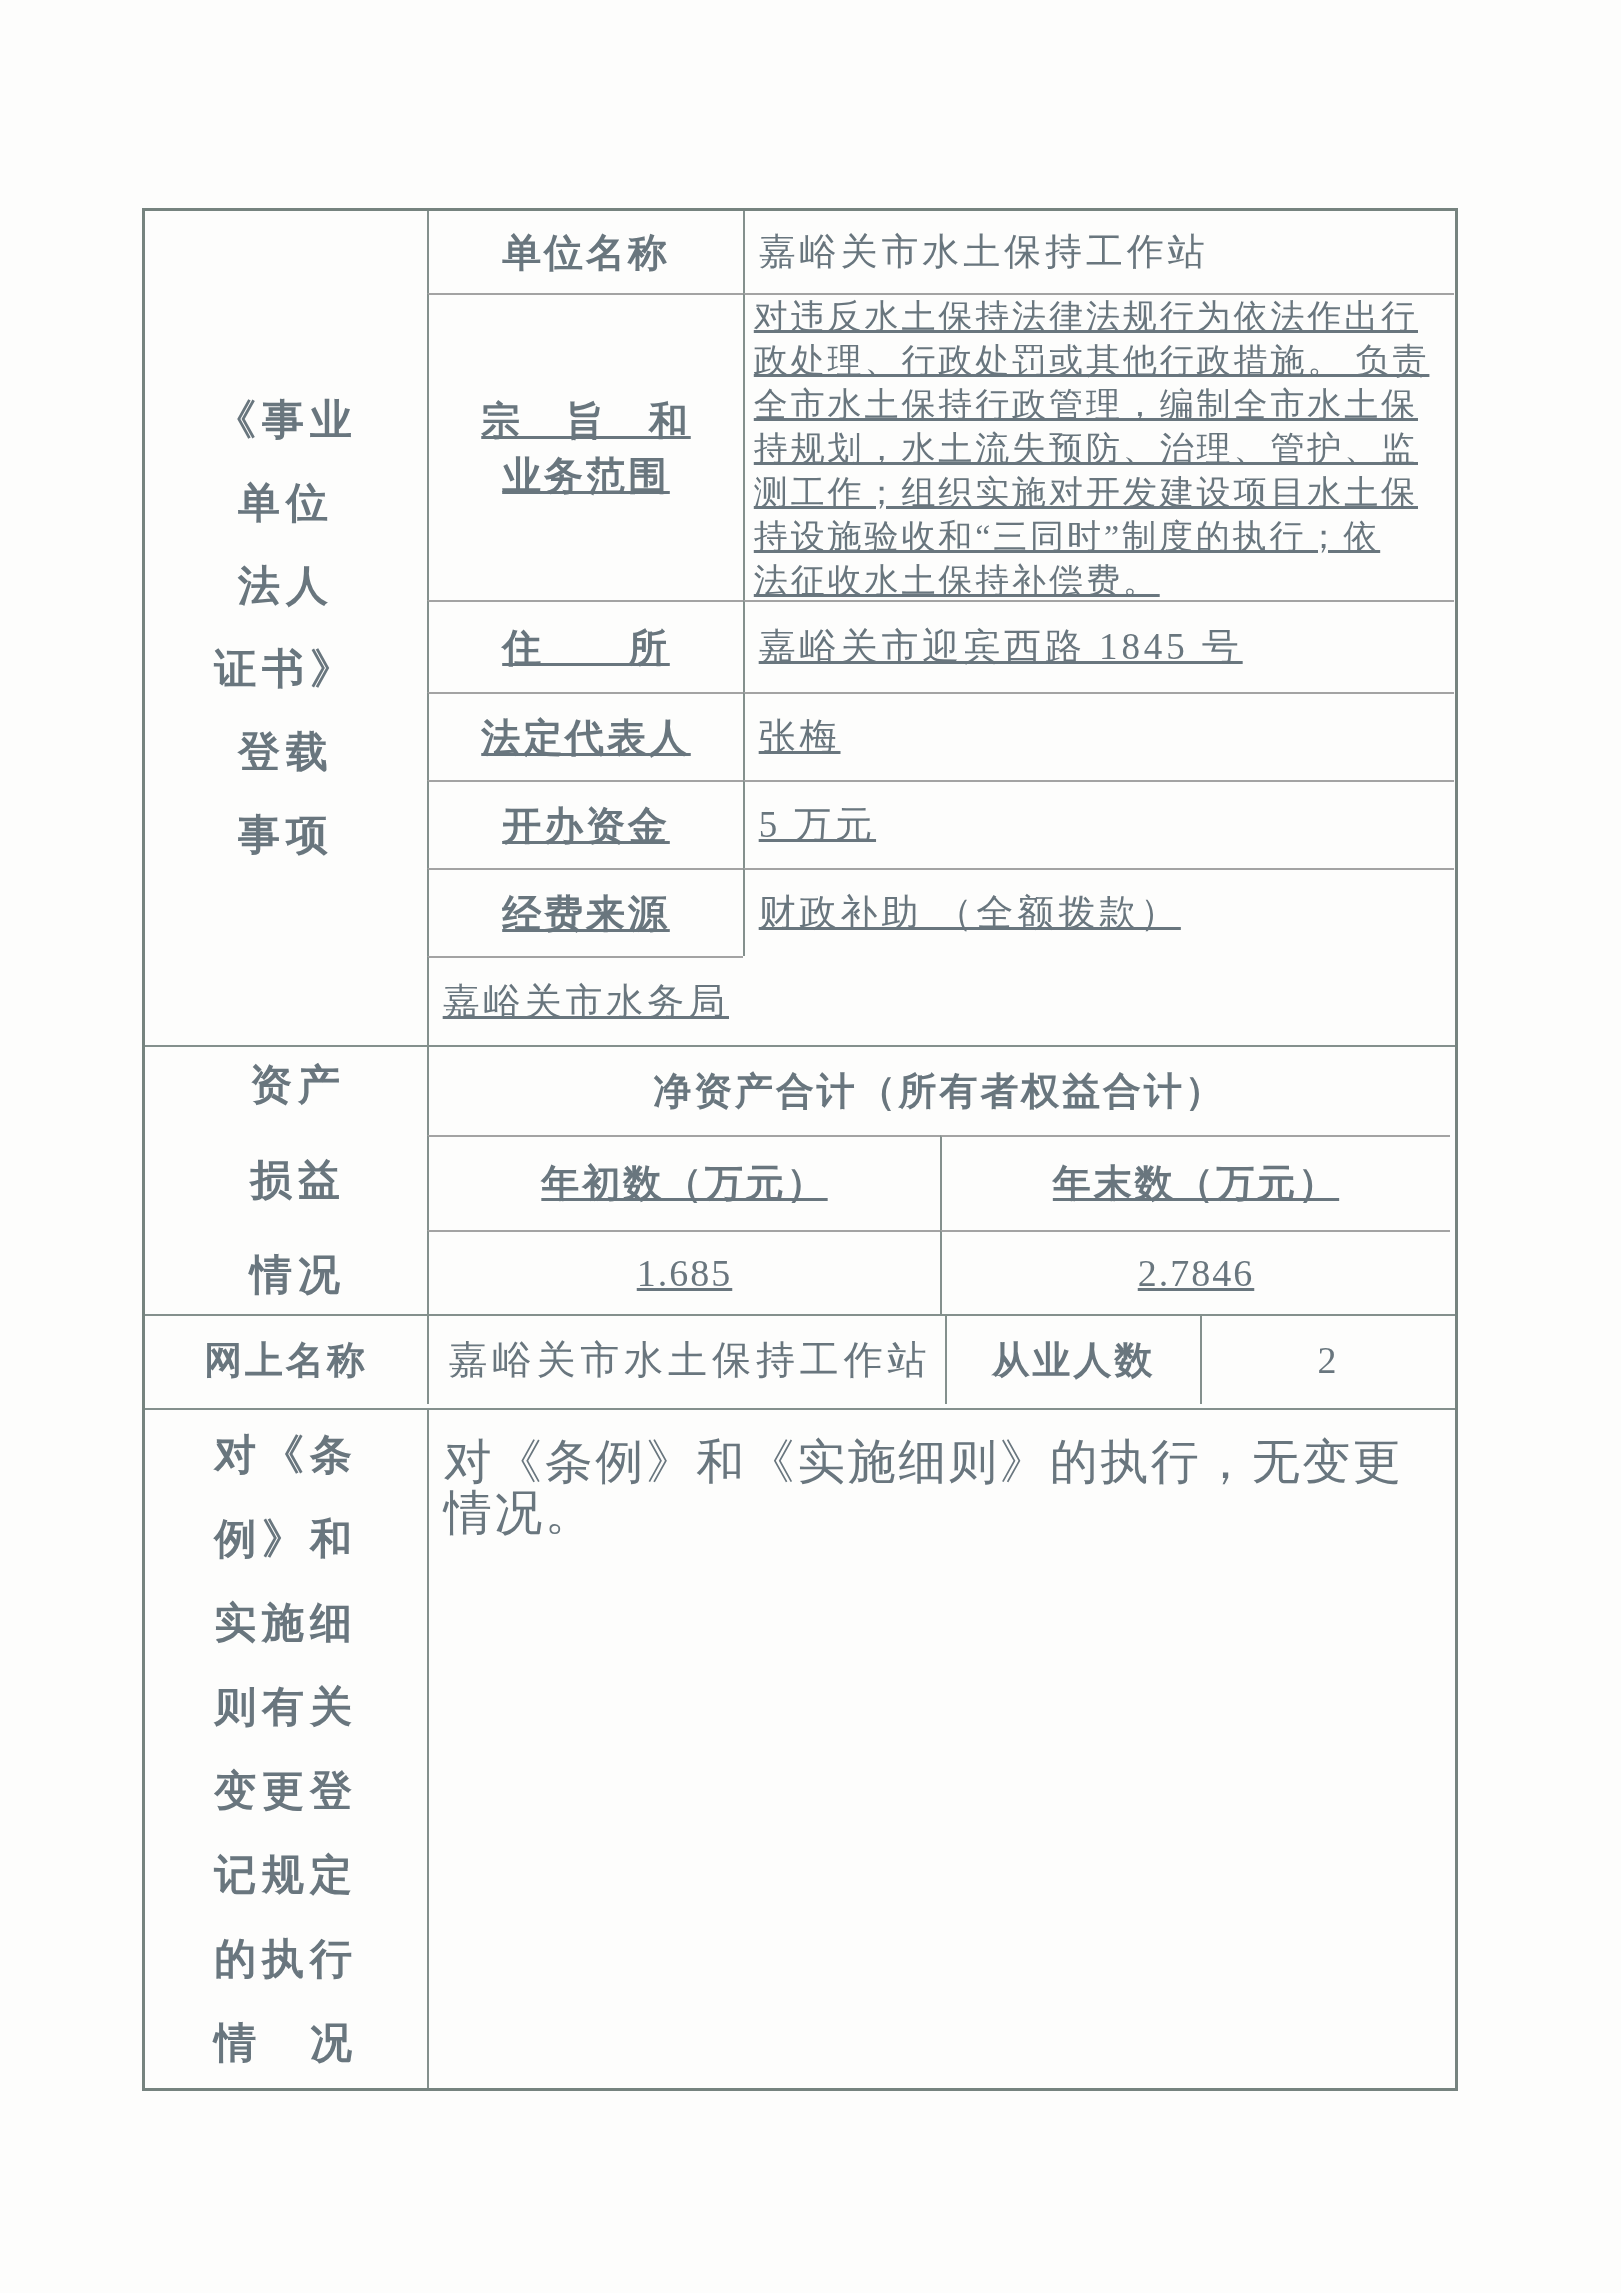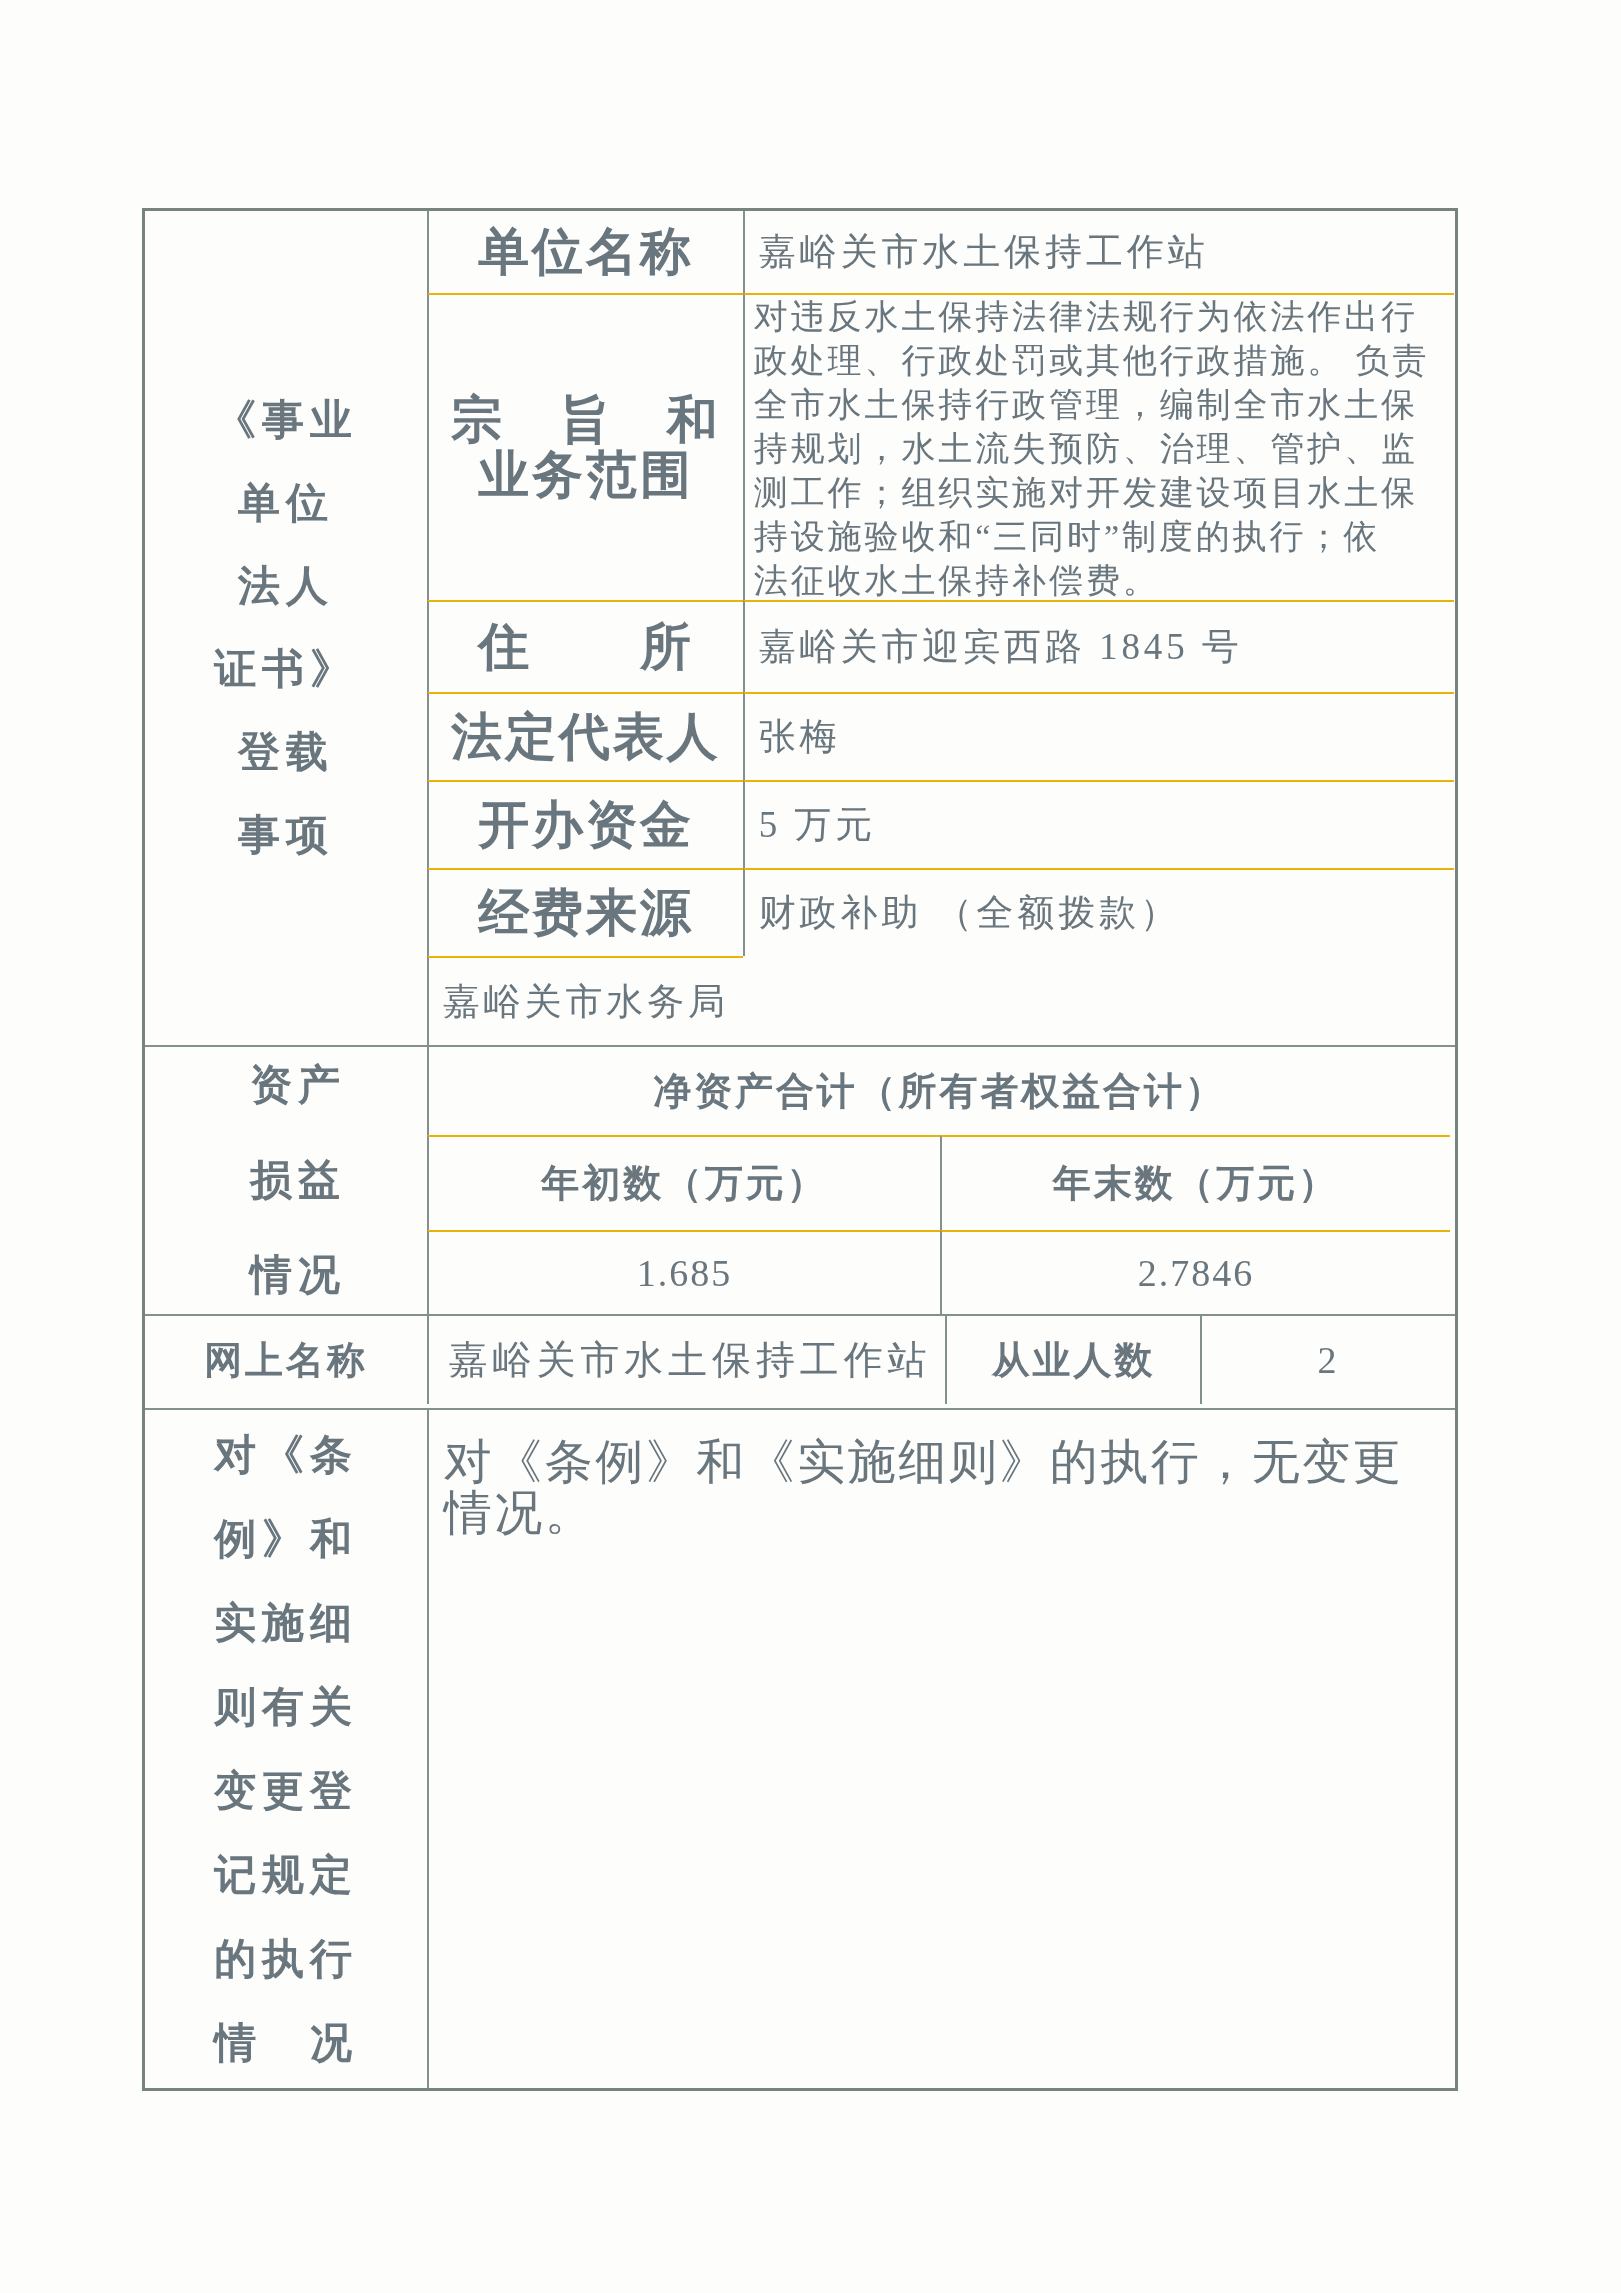--- a/index.html
+++ b/index.html
@@ -23,34 +23,34 @@
 
   
   .s1 {
     height:835px;
     grid-template-columns:282px 316px 711px;
     grid-template-rows:82px 307px 92px 88px 88px 88px 89px;
   }
   .s1-side { grid-column:1; grid-row:1 / span 7;border-radius:15px; }
   .cell { display:flex; align-items:center; overflow:hidden; }
   .bl { border-left:2px solid #84908d; }
-  .bt { border-top:2px solid #eab308; }
+  .bt { border-top:2px solid #a3a3a3;text-decoration:underline; }
 
   .side-label {
     justify-content:center; text-align:center;
     font-weight:700; font-size:42px; letter-spacing:5.9px;
     white-space:pre-line;
   }
   .s1-side .txt { line-height:83px; }
   .s2-side .txt { line-height:95px; }
   .s4-side .txt { line-height:84px; }
 
   .flabel {
     justify-content:center; text-align:center;
-    font-weight:700; font-size:51px; letter-spacing:2.9px;
+    font-weight:700; font-size:39px; letter-spacing:2.9px;
     white-space:pre-line; line-height:55px;
   }
   .fvalue {
     justify-content:flex-start;
     font-size:37px; letter-spacing:3.9px;
     padding-left:13.7px;
   }
   .purpose-cell { align-items:center; }
   .purpose-text {
     white-space:pre-line;

